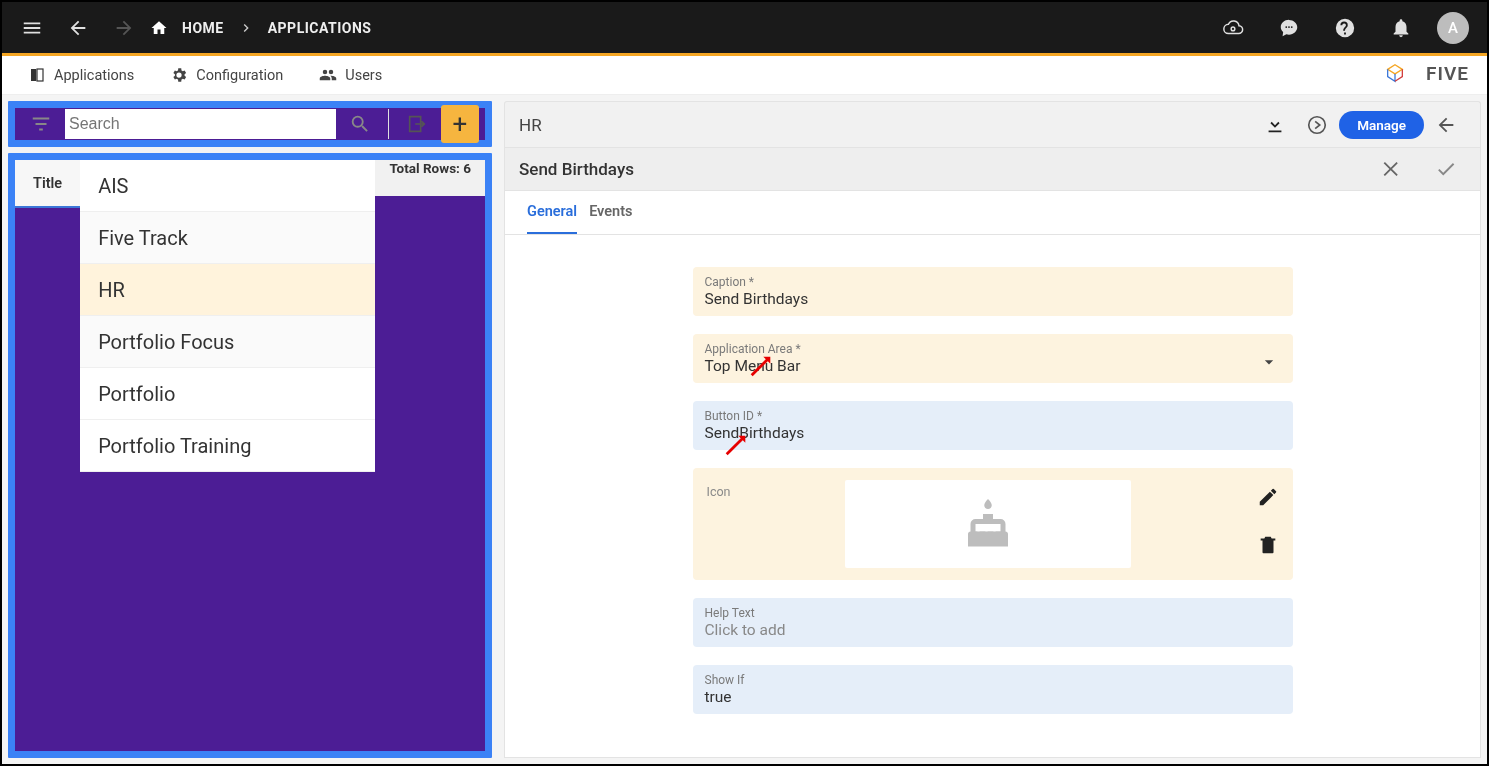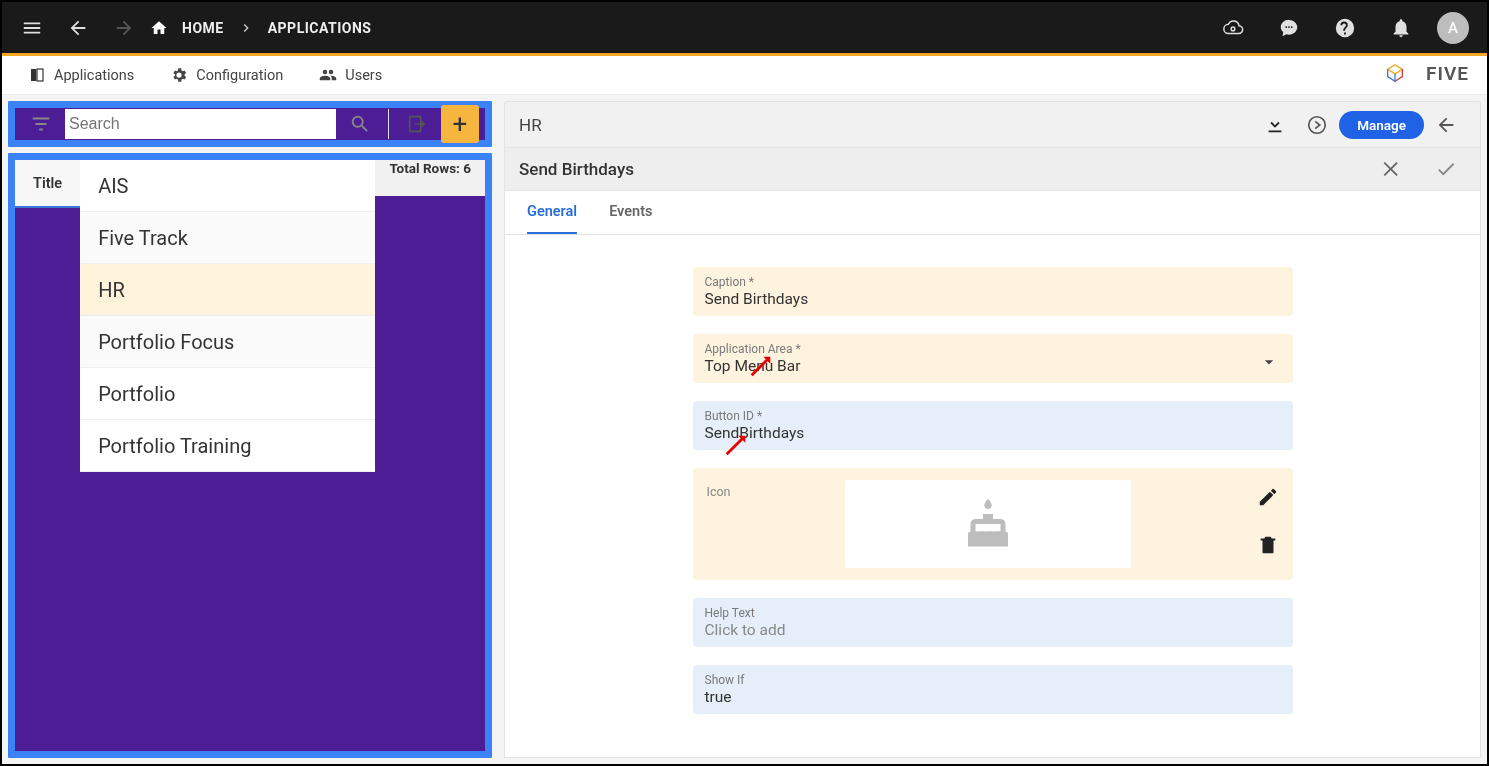--- a/index.html
+++ b/index.html
@@ -142,21 +142,21 @@
   .subhead {
     height: 44px;
     display: flex; align-items: center;
     padding: 0 14px;
     background: #eeeeee;
     border: 1px solid #e3e3e3; border-top: 1px solid #e3e3e3;
   }
   .subhead .title { font-size: 17px; color: #333; font-weight: 500;}
   .subhead .actions { margin-left: auto; display: flex; gap: 14px;}
   .tabs {
-    display: flex; align-items: center; gap: 32px;
+    display: flex; align-items: center; gap: 12px;
     padding: 0 22px;
     height: 44px;
     background: #fff;
     border: 1px solid #e3e3e3; border-top: none;
   }
   .tabs .tab {
     font-size: 14.5px; font-weight: 600; color: #666;
     height: 100%; display: flex; align-items: center;
     cursor: pointer; border-bottom: 2px solid transparent;
   }

